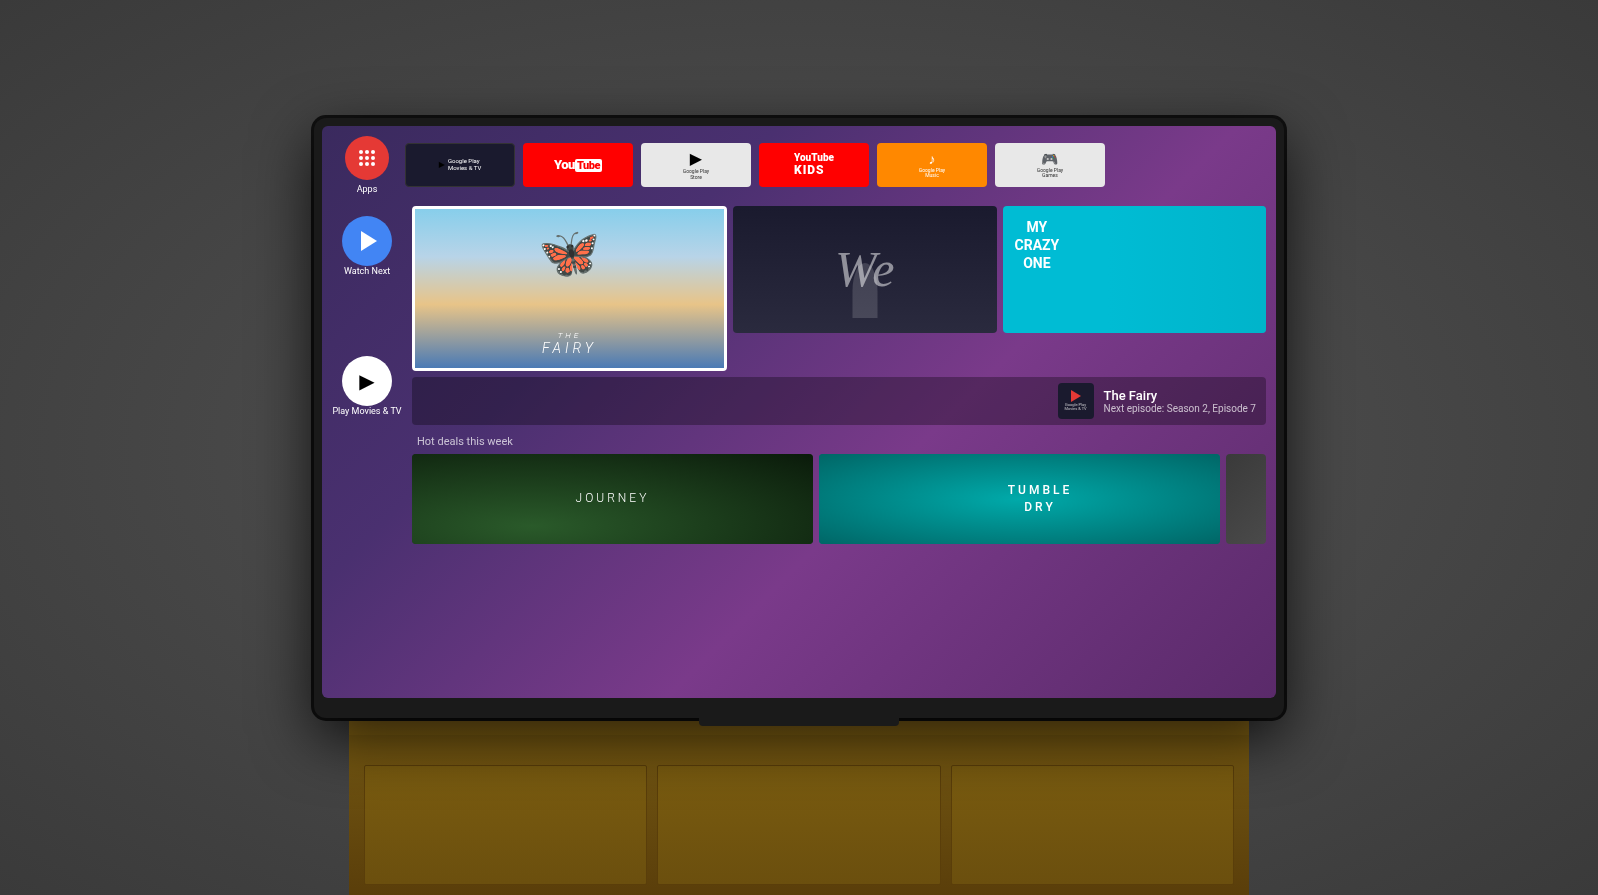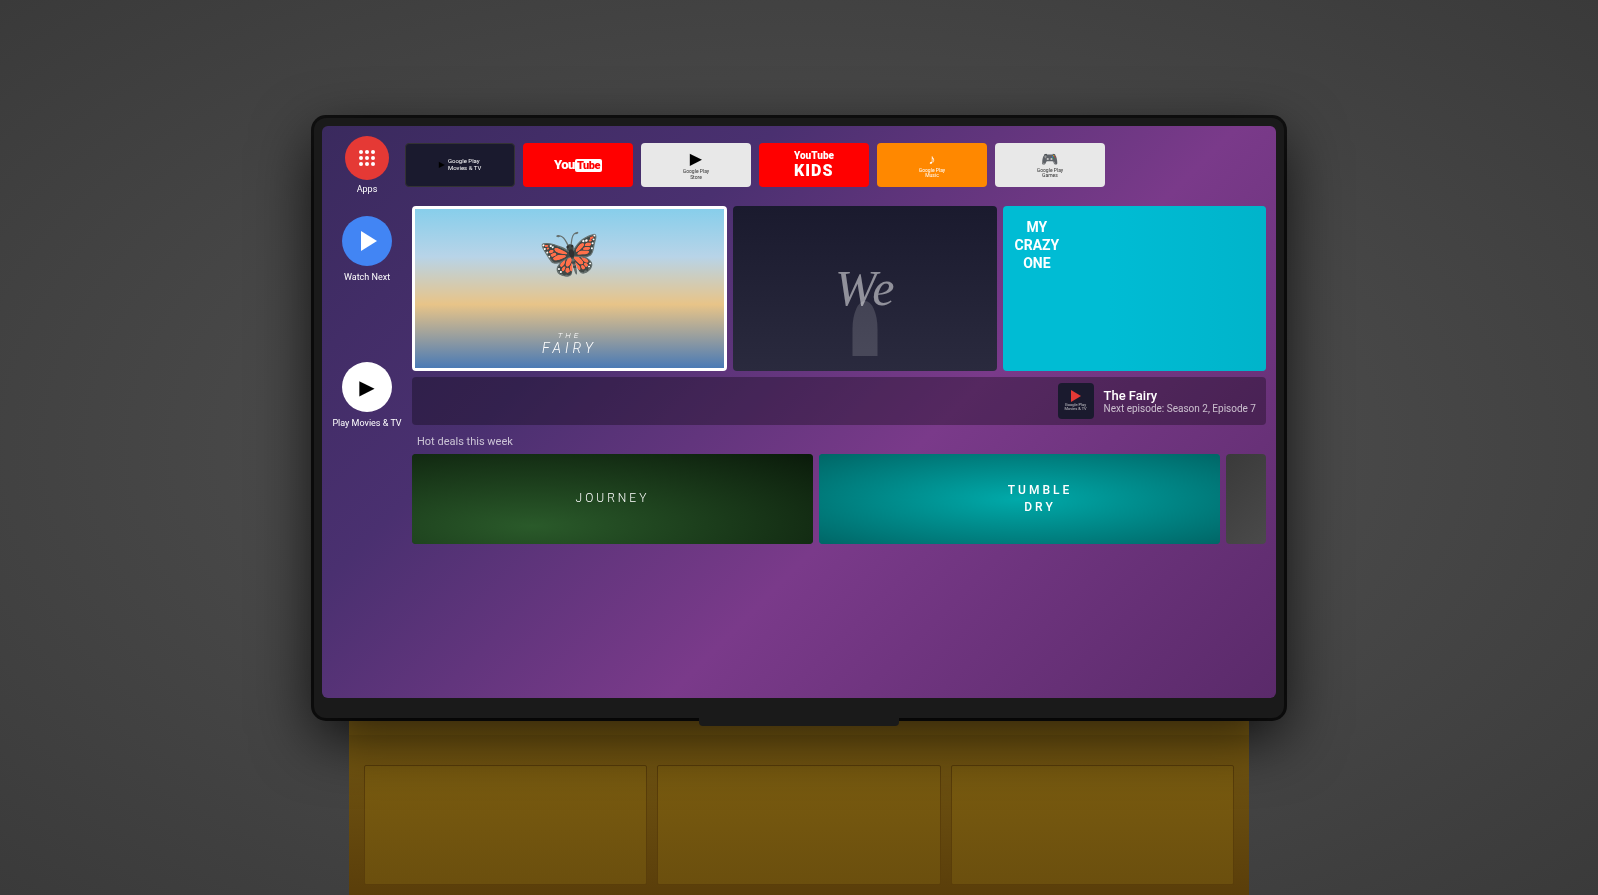--- a/index.html
+++ b/index.html
@@ -209,21 +209,20 @@
       flex-direction: column;
       align-items: center;
       gap: 20px;
       padding-top: 10px;
     }
 
     .sidebar-item {
       display: flex;
       flex-direction: column;
       align-items: center;
-      gap: 6px;
     }
 
     .sidebar-circle {
       width: 50px;
       height: 50px;
       border-radius: 50%;
       background: rgba(255,255,255,0.15);
       display: flex;
       align-items: center;
       justify-content: center;
@@ -301,21 +300,21 @@
       color: white;
       font-size: 11px;
       font-weight: 300;
       letter-spacing: 2px;
       text-transform: uppercase;
       font-style: italic;
     }
 
     .content-card {
       flex: 1;
-      height: 165px;
+      height: 127px;
       border-radius: 4px;
       overflow: hidden;
       position: relative;
     }
 
     .card-we {
       background: linear-gradient(180deg, #1a1a2e 0%, #2a2a3e 100%);
       display: flex;
       align-items: center;
       justify-content: center;
@@ -513,21 +512,21 @@
 
           <div class="app-tile app-tile-play-store">
             <div class="app-icon-container">
               <span style="font-size:16px;">▶</span>
               <div style="font-size:5px;color:#333;text-align:center;line-height:1.1;">Google Play<br>Store</div>
             </div>
           </div>
 
           <div class="app-tile app-tile-youtube-kids">
             <div class="app-icon-container">
-              <span class="youtube-kids-logo">YouTube<br><span style="font-size:16px;font-weight:900;letter-spacing:1px;">KIDS</span></span>
+              <span class="youtube-kids-logo">YouTube<br><span style="font-size:12px;font-weight:900;letter-spacing:1px;">KIDS</span></span>
             </div>
           </div>
 
           <div class="app-tile" style="background:#ff8800;max-width:110px;">
             <div class="app-icon-container">
               <span style="font-size:14px;color:white;">♪</span>
               <div style="font-size:5px;color:white;text-align:center;line-height:1.1;">Google Play<br>Music</div>
             </div>
           </div>
 

